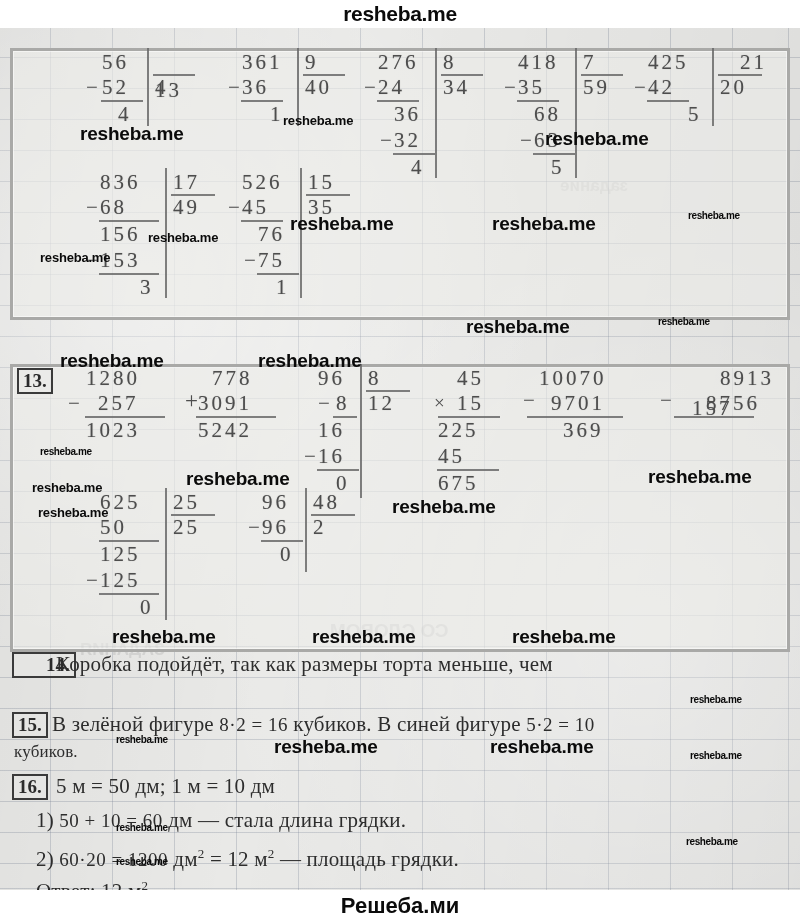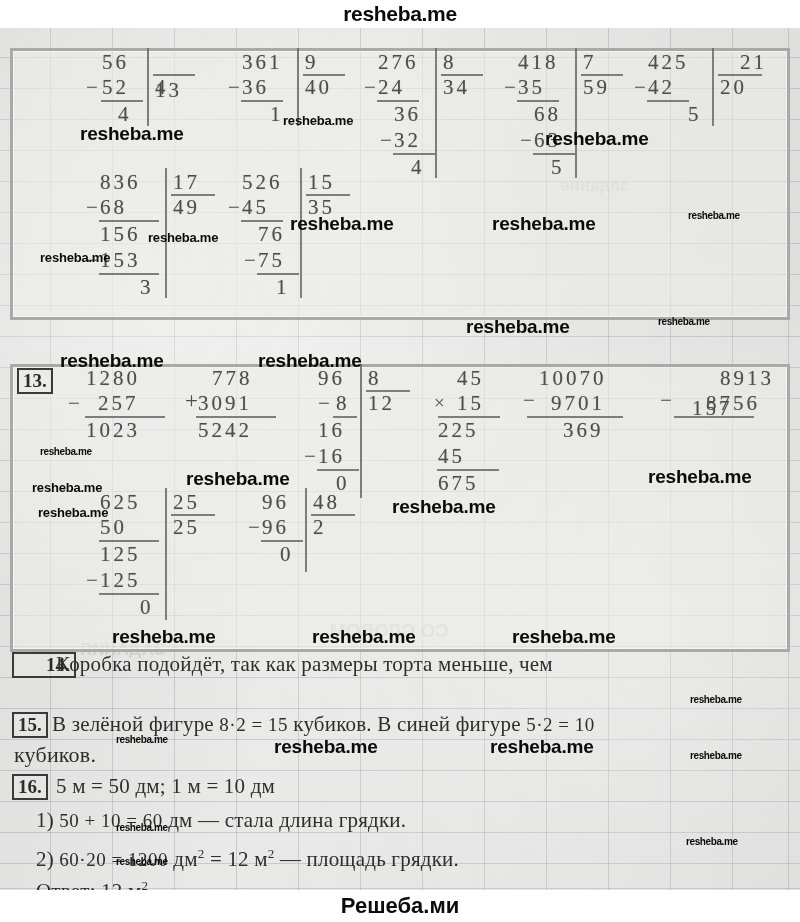--- a/index.html
+++ b/index.html
@@ -320,22 +320,22 @@
     <div class="vrule" style="left:305px; top:460px; height:84px;"></div>
     <div class="num" style="position:absolute; left:313px; top:462px;">48</div>
     <div class="rule" style="left:311px; top:486px; width:44px;"></div>
     <div class="num" style="position:absolute; left:313px; top:487px;">2</div>
   </div>
 
   <div class="exnum" style="left:12px; top:624px;padding-left:32px;">14.</div>
   <div class="txt" style="left:56px; top:624px; font-size:21px;">Коробка подойдёт, так как размеры торта меньше, чем</div>
 
   <div class="exnum" style="left:12px; top:684px;">15.</div>
-  <div class="txt" style="left:52px; top:684px; font-size:21px;"><span>В зелёной фигуре </span><span class="m">8·2 = 15</span><span> кубиков. В синей фигуре </span><span class="m">5·2 = 10</span></div>
-  <div class="txt" style="left:14px; top:714px; font-size:22px;">кубиков.</div>
+  <div class="txt" style="left:52px; top:684px; font-size:21px;"><span>В зелёной фигуре </span><span class="m">8·2 = 16</span><span> кубиков. В синей фигуре </span><span class="m">5·2 = 10</span></div>
+  <div class="txt" style="left:14px; top:714px; font-size:17px;">кубиков.</div>
 
   <div class="exnum" style="left:12px; top:746px;">16.</div>
   <div class="txt" style="left:56px; top:746px; font-size:21px;">5 м = 50 дм; 1 м = 10 дм</div>
   <div class="txt" style="left:36px; top:780px; font-size:21px;"><span>1) </span><span class="m">50 + 10 = 60</span><span> дм — стала длина грядки.</span></div>
   <div class="txt" style="left:36px; top:818px; font-size:21px;"><span>2) </span><span class="m">60·20 = 1200</span><span> дм</span><sup>2</sup><span> = 12 м</span><sup>2</sup><span> — площадь грядки.</span></div>
   <div class="txt" style="left:36px; top:850px; font-size:21px;"><span>Ответ: 12 м</span><sup>2</sup><span>.</span></div>
 
   <div class="wm big" style="left:80px;  top:95px;">resheba.me</div>
   <div class="wm mid" style="left:283px; top:85px;">resheba.me</div>
   <div class="wm big" style="left:545px; top:100px;">resheba.me</div>

